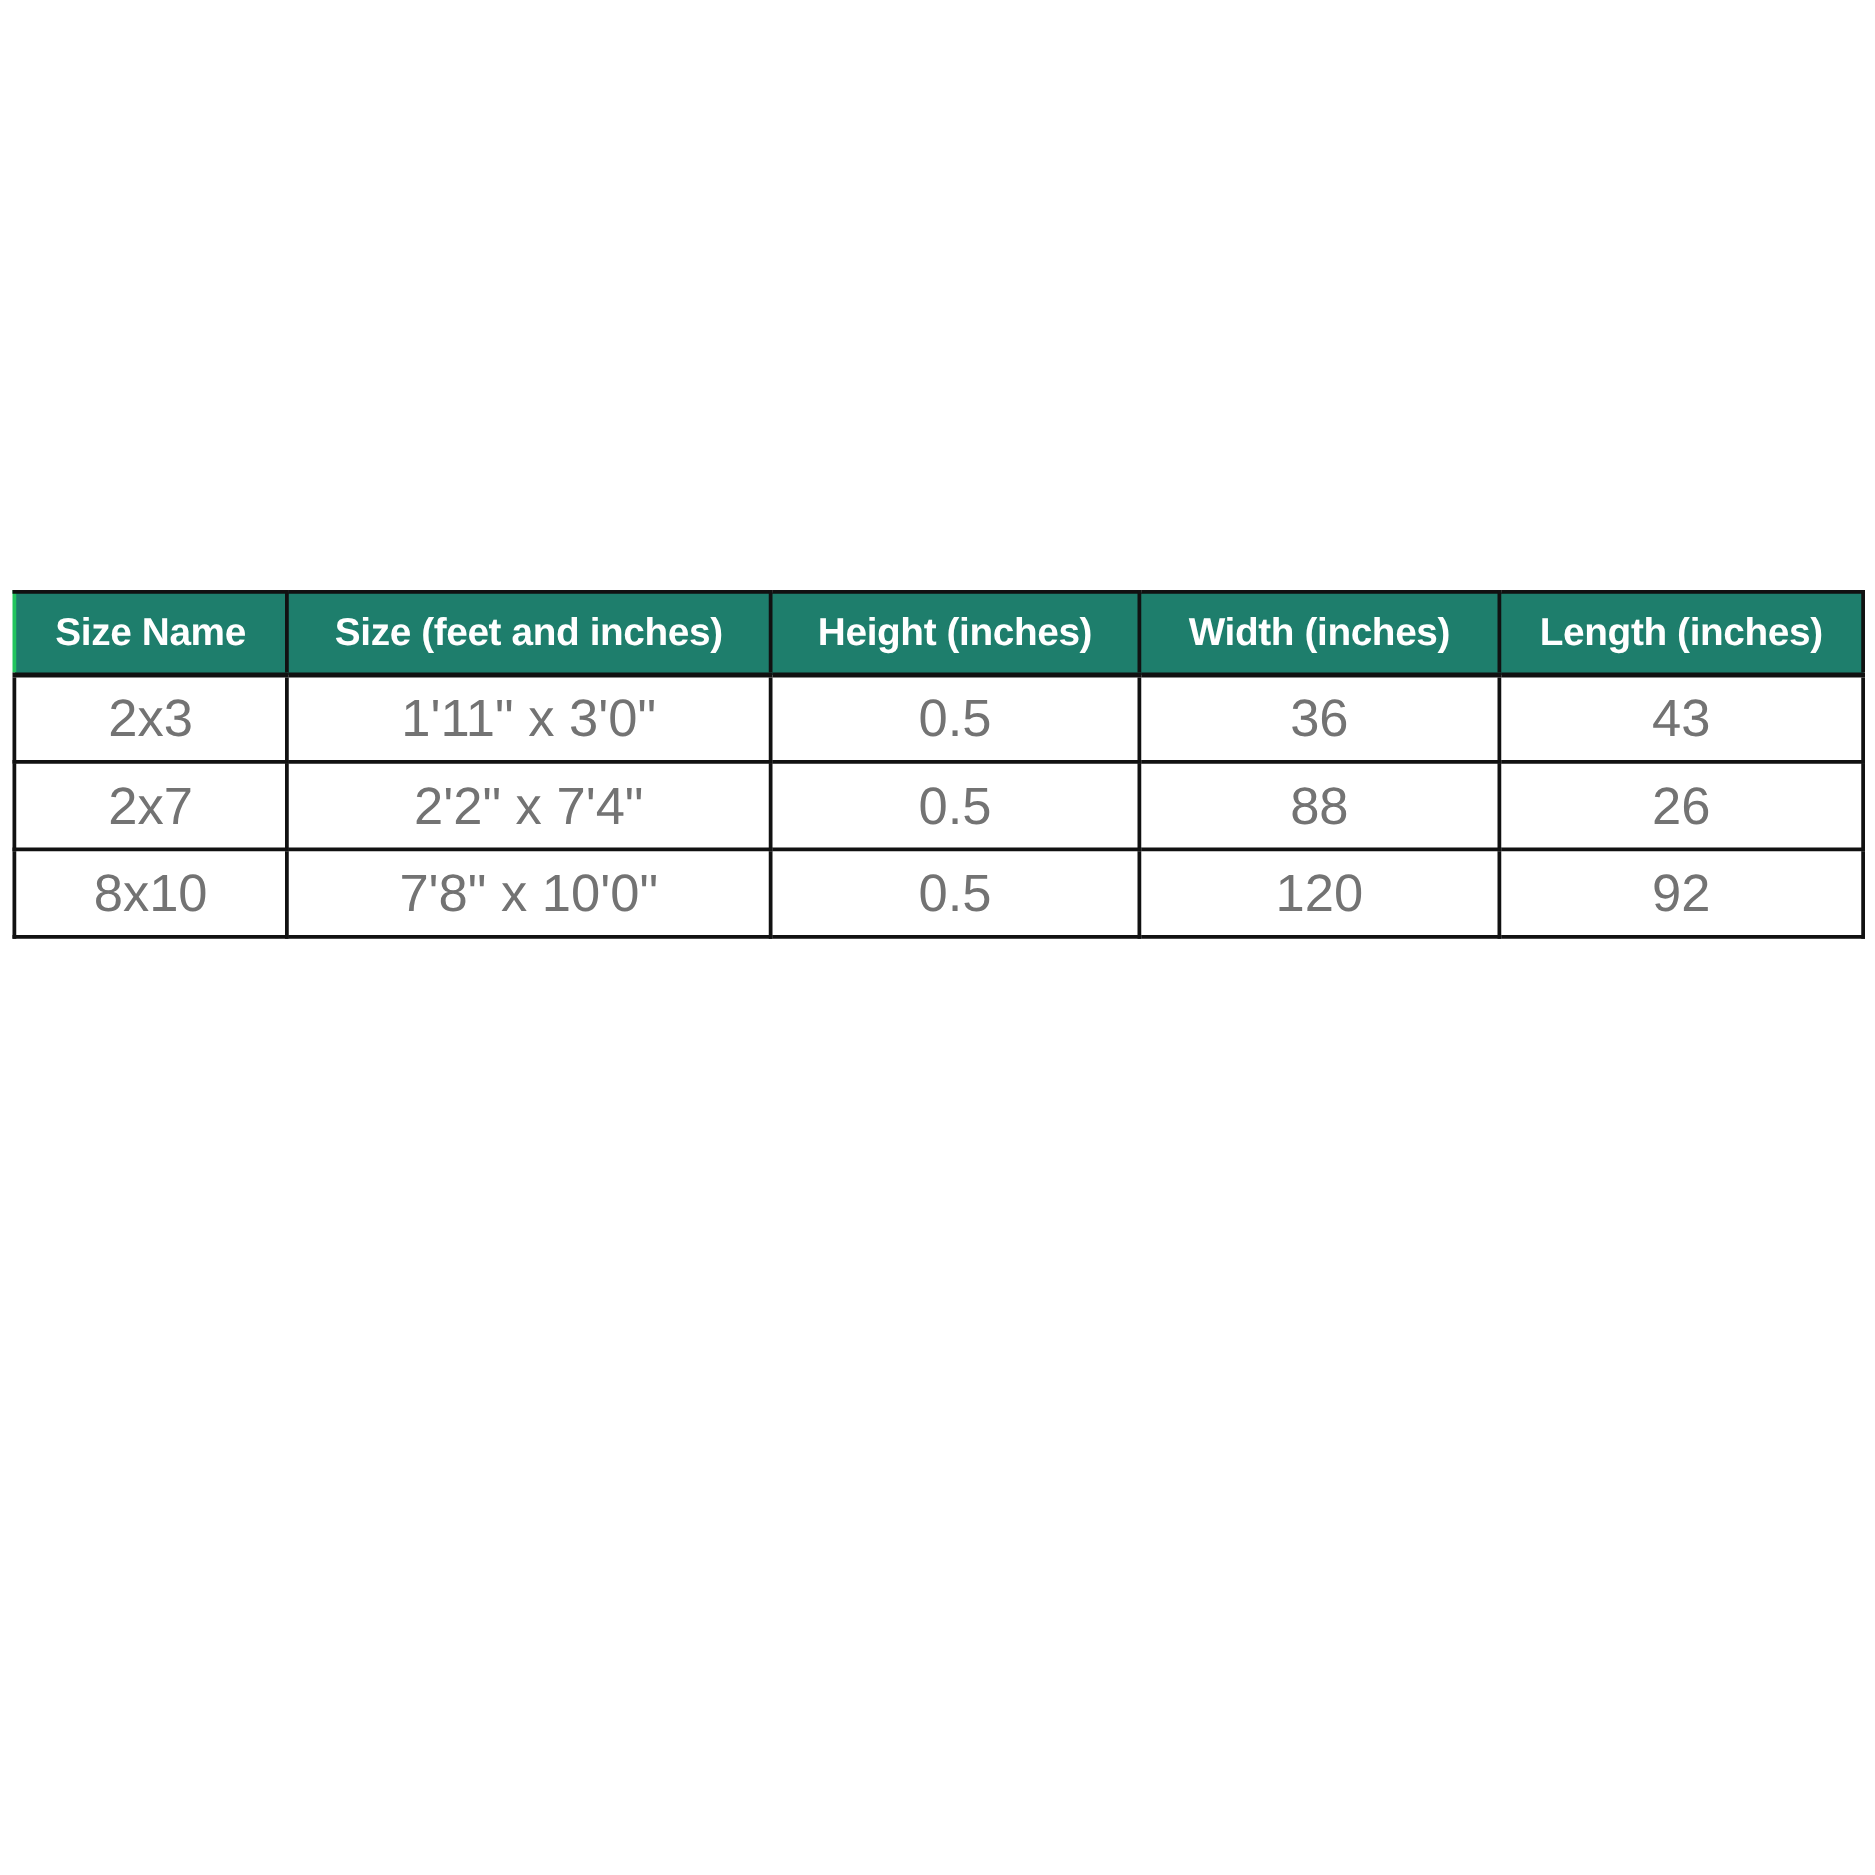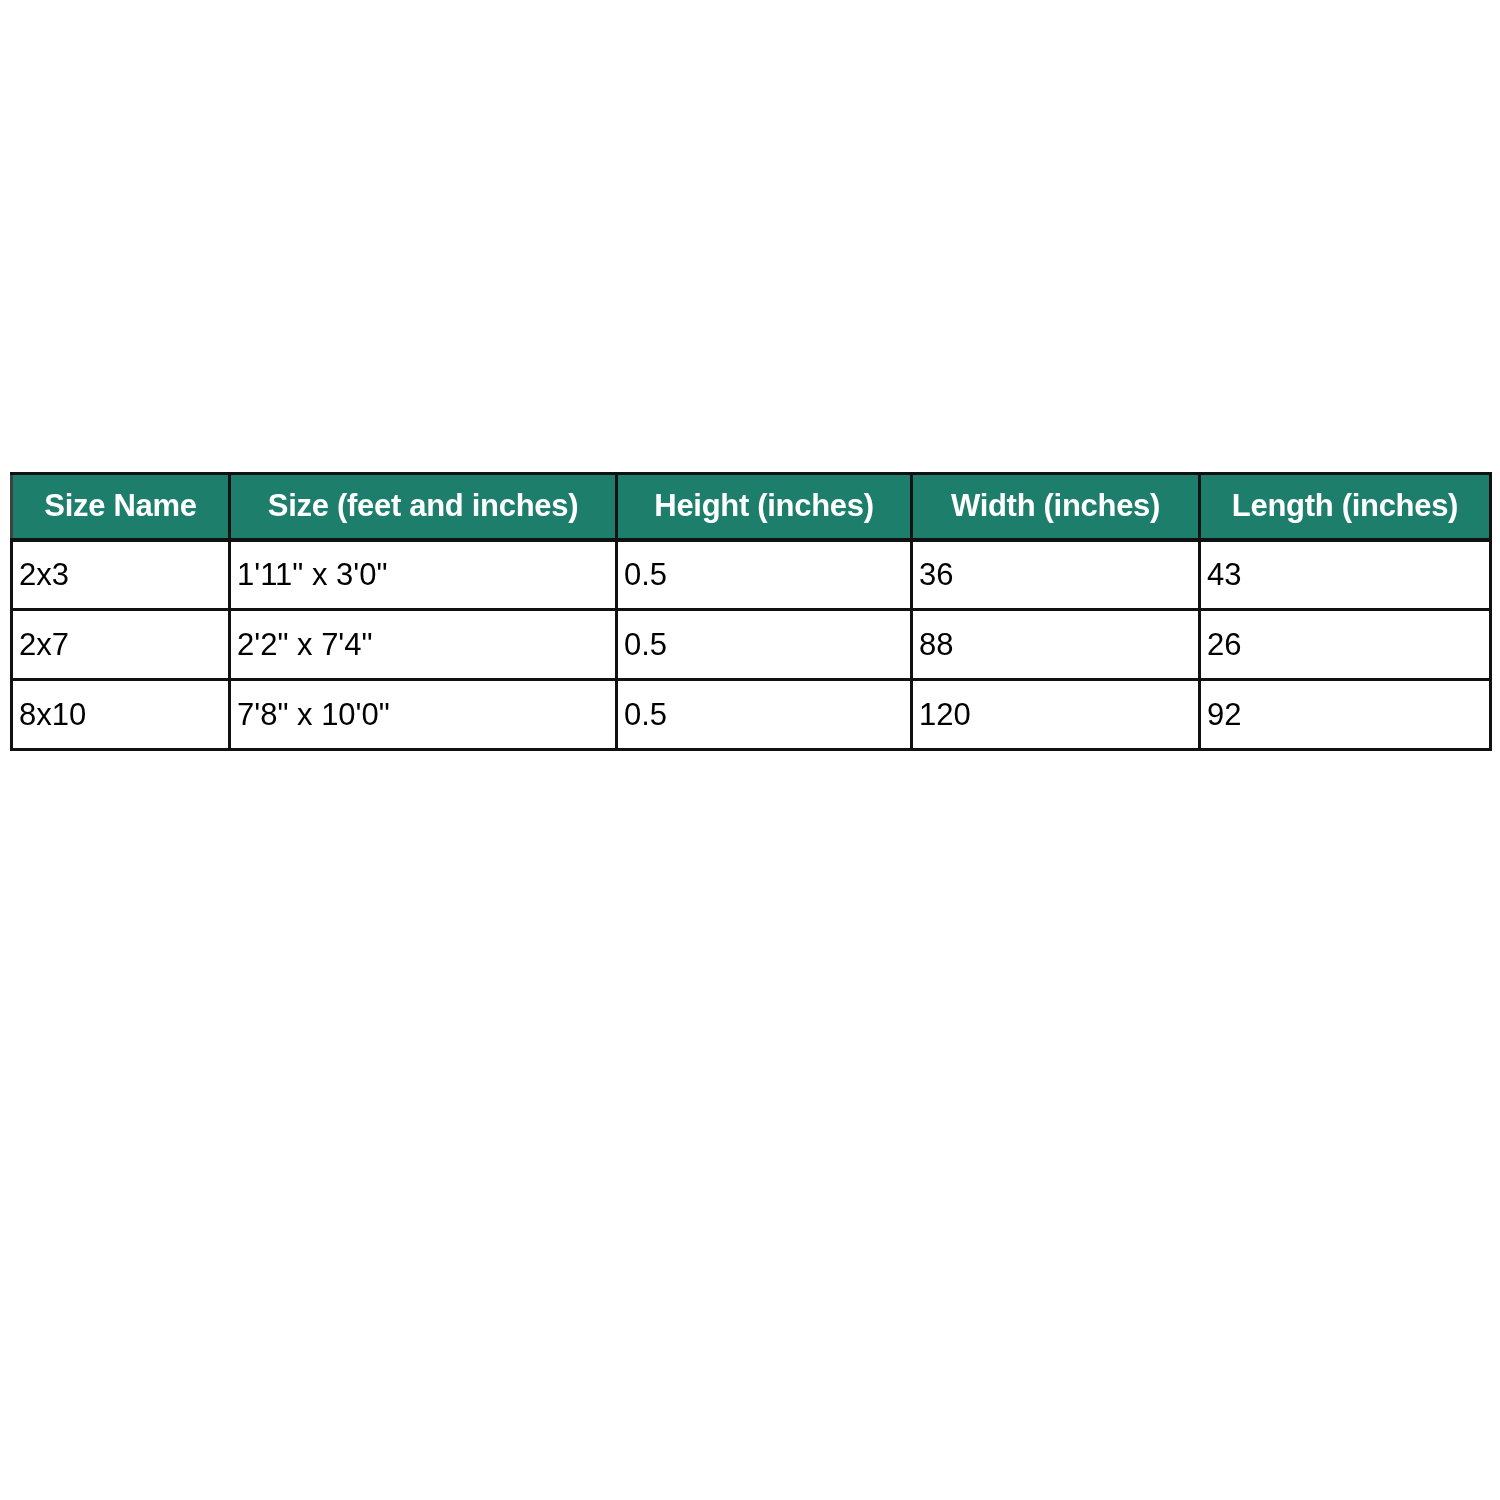--- a/index.html
+++ b/index.html
@@ -53,29 +53,30 @@
     vertical-align: middle;
     height: 66px;
     padding: 0 6px;
     border-left: 3px solid #111111;
     border-right: 3px solid #111111;
     border-top: 3px solid #111111;
     border-bottom: 4px solid #111111;
     box-sizing: border-box;
     white-space: nowrap;
   }
-  thead th:first-child { border-left: 3px solid #404040; }
+  thead th:first-child { border-left: 3px solid #22c55e; }
   thead th:last-child  { border-right: 3px solid #111111; }
 
   
   tbody td {
     background: #ffffff;
-    color: #000000;
-    font-size: 31px;
+    color: #737373;
+    font-size: 42px;
     font-weight: normal;
+    text-align: center;
     vertical-align: middle;
     height: 70px;
     padding: 0 6px;
     border: 3px solid #111111;
     box-sizing: border-box;
     white-space: nowrap;
   }
 </style>
 </head>
 <body>

